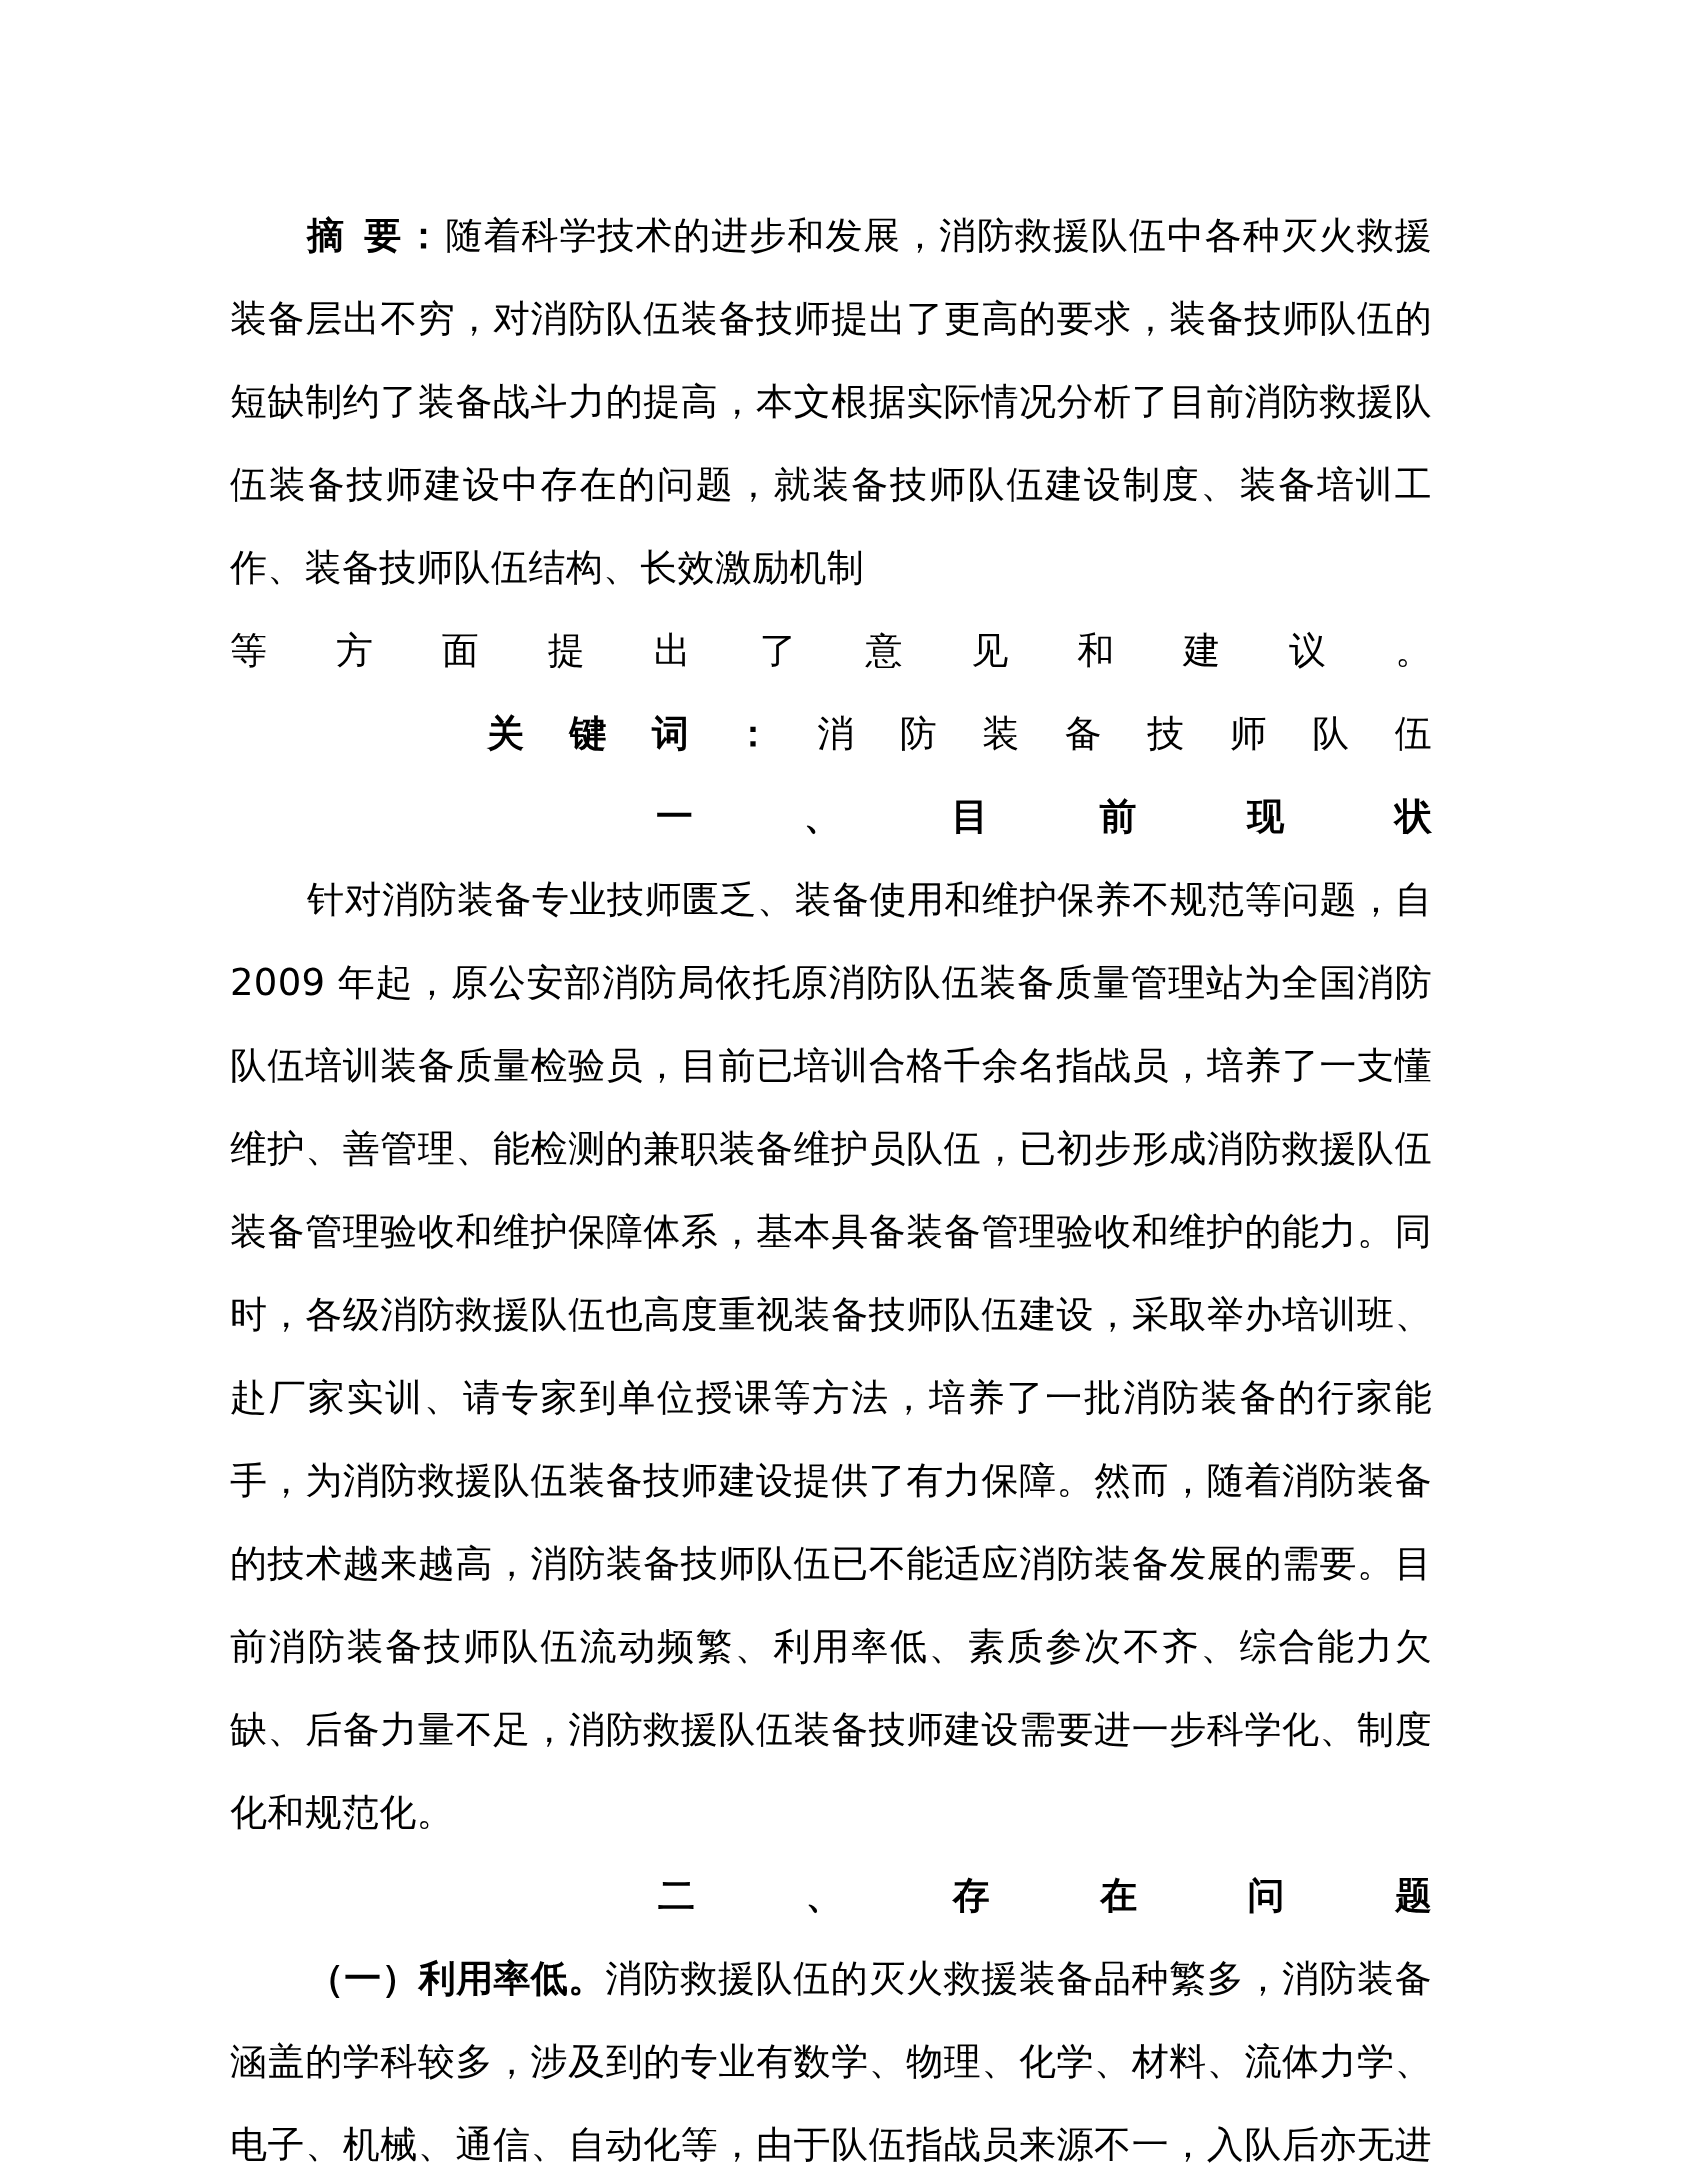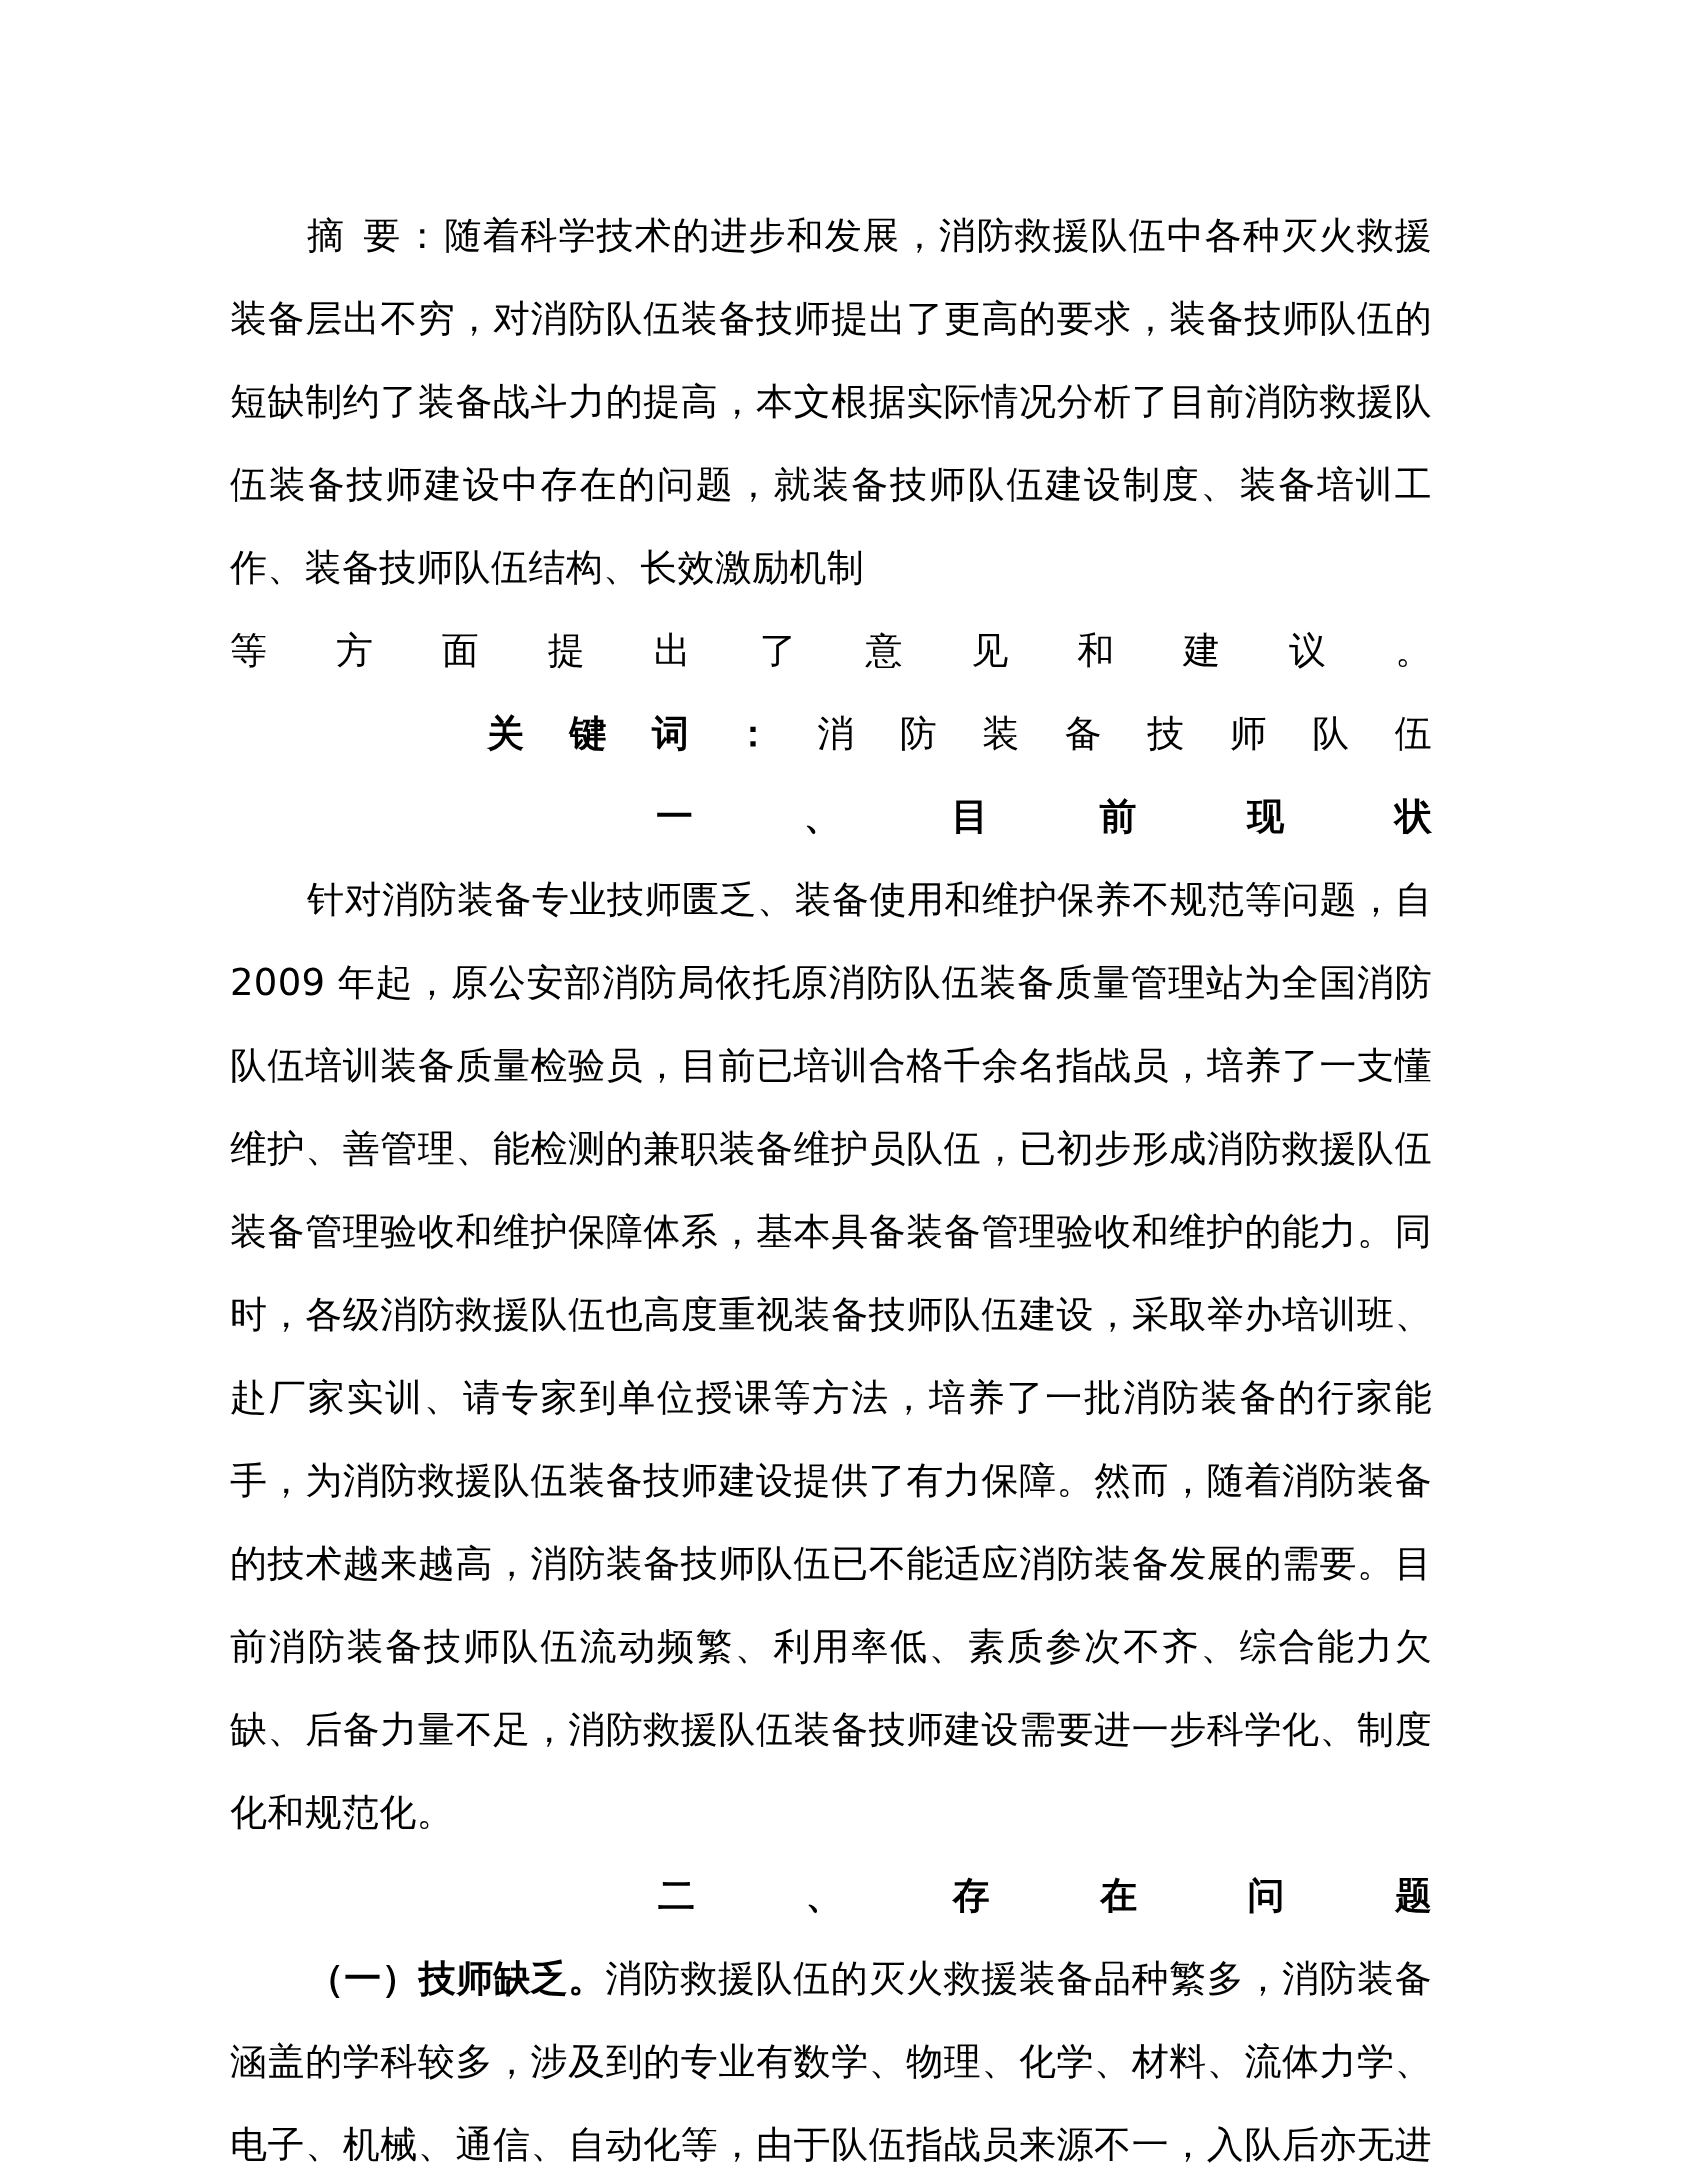--- a/index.html
+++ b/index.html
@@ -34,21 +34,21 @@
     text-align: justify;
     text-justify: inter-ideograph;
     margin: 0;
     letter-spacing: 0.3px;
     font-weight: 500;
   }
   .para.indent {
     text-indent: 77px;
   }
   .para .lead {
-    font-weight: normal;
+    font-weight: bold;
     letter-spacing: 3px;
   }
   .para .lead-tight {
     font-weight: bold;
     letter-spacing: 0px;
   }
 
   
   .spread {
     font-size: 37px;
@@ -120,17 +120,17 @@
 
     <p class="spread spread-offset-4 heading">
         <span style="font-weight: bold;">二</span>
         <span style="font-weight: bold;">、</span>
         <span style="font-weight: bold;">存</span>
         <span style="font-weight: bold;">在</span>
         <span style="font-weight: bold;">问</span>
         <span style="font-weight: bold;">题</span>
       </p>
 
-    <p class="para indent"><span class="lead-tight">（一）技师缺乏。</span><span>消防救援队伍的灭火救援装备品种繁多，消防装备涵盖的学科较多，涉及到的专业有数学、物理、化学、材料、流体力学、电子、机械、通信、自动化等，由于队伍指战员来源不一，入队后亦无进行定向培养，导致了装备</span></p>
+    <p class="para indent"><span class="lead-tight">（一）利用率低。</span><span>消防救援队伍的灭火救援装备品种繁多，消防装备涵盖的学科较多，涉及到的专业有数学、物理、化学、材料、流体力学、电子、机械、通信、自动化等，由于队伍指战员来源不一，入队后亦无进行定向培养，导致了装备</span></p>
 
   </div>
 </div>
 
 
 </body></html>

